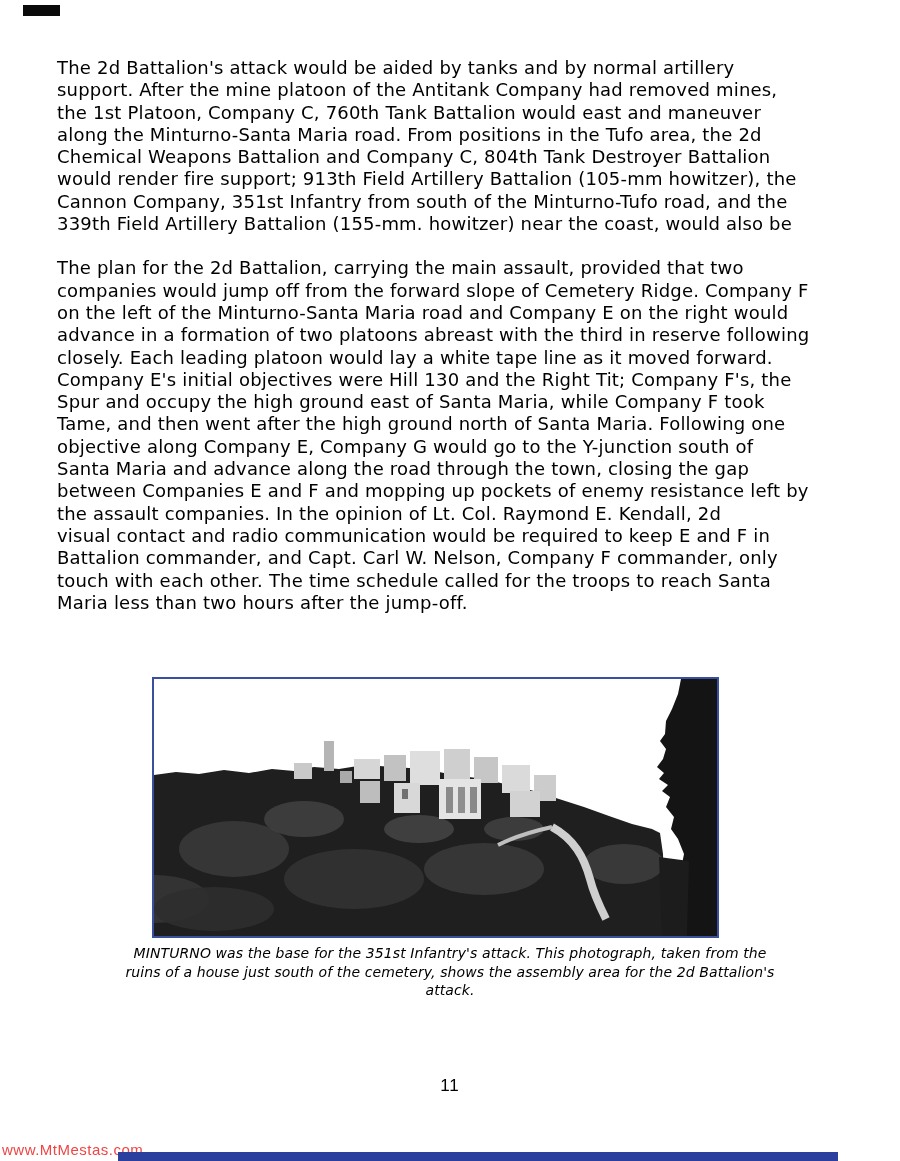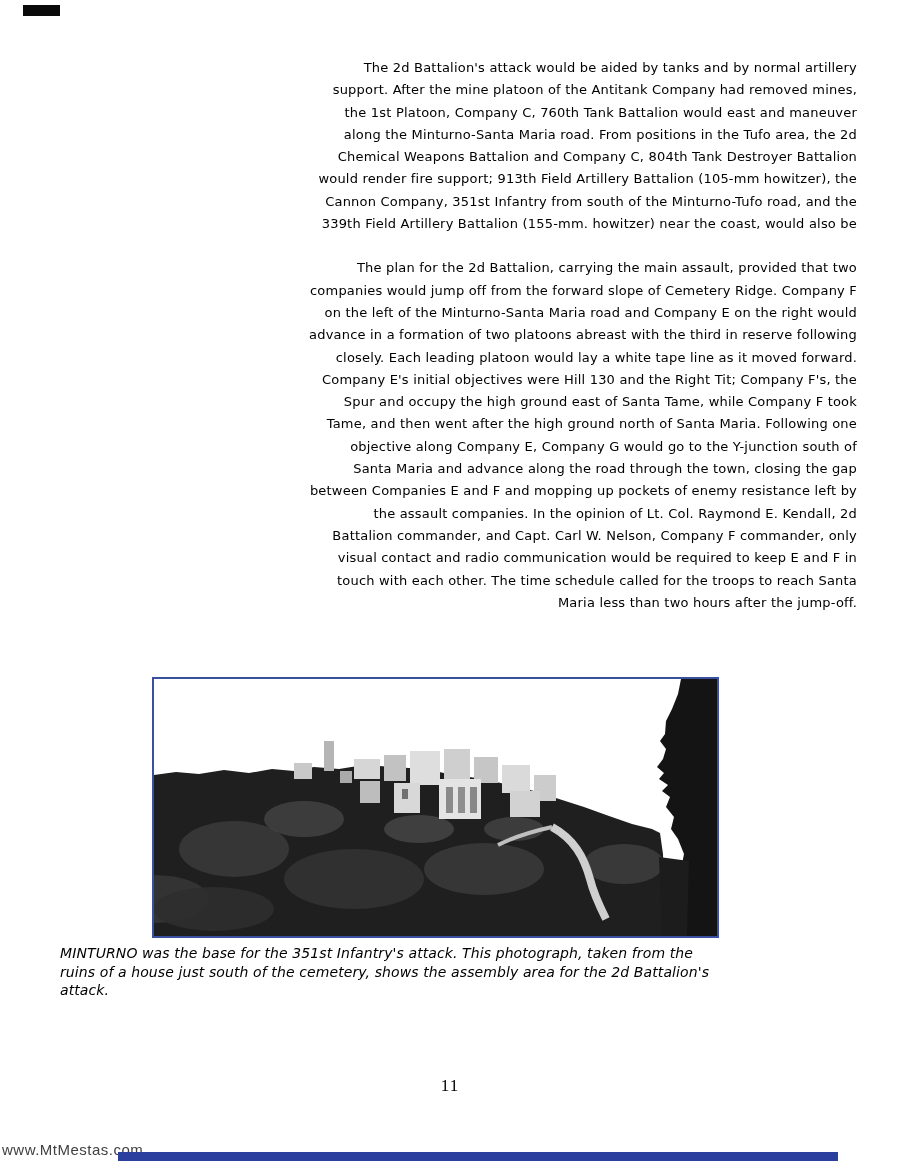--- a/index.html
+++ b/index.html
@@ -4,42 +4,42 @@
 <style>
   html,body{margin:0;padding:0;}
   body{
     width:900px;height:1161px;position:relative;background:#ffffff;
     font-family:"DejaVu Sans","Liberation Sans",sans-serif;color:#000000;
     overflow:hidden;
   }
   
   .top-bar{position:absolute;left:23px;top:5px;width:37px;height:11px;background:#0a0a0a;}
   
-  .text-block{position:absolute;left:57px;top:57px;width:800px;font-size:13px;line-height:22.3px;letter-spacing:0.2px;text-align:right;}
+  .text-block{position:absolute;left:57px;top:57px;width:800px;font-size:18px;line-height:22.3px;letter-spacing:0.2px;}
   .para{margin:0 0 22px 0;}
   .tline{white-space:nowrap;}
   
   .photo-frame{
     position:absolute;left:152px;top:677px;width:563px;height:257px;
     border:2px solid #3b4fa0;background:#ffffff;
   }
   .photo-frame svg{display:block;width:563px;height:257px;}
   
   .caption{
-    position:absolute;left:60px;top:944px;width:780px;text-align:left;
+    position:absolute;left:60px;top:944px;width:780px;text-align:center;
     font-style:italic;font-size:14px;line-height:18.5px;letter-spacing:0.1px;
   }
   
   .page-number{
     position:absolute;left:0;top:1076px;width:900px;text-align:center;
-    font-family:Liberation Serif, serif;font-size:17px;letter-spacing:1px;
+    font-family:Liberation Sans, sans-serif;font-size:17px;letter-spacing:1px;
   }
   
   .watermark{
-    position:absolute;left:2px;top:1141px;font-size:15px;color:#404040;
+    position:absolute;left:2px;top:1141px;font-size:15px;color:#ef4444;
     font-family:"Liberation Sans",sans-serif;letter-spacing:0.5px;
   }
   
   .footer-bar{position:absolute;left:118px;top:1152px;width:720px;height:9px;background:#2b3f9e;}
 </style>
 </head>
 <body>
 
 <div class="top-bar"></div>
 
@@ -54,28 +54,28 @@
     <div class="tline">Cannon Company, 351st Infantry from south of the Minturno-Tufo road, and the</div>
     <div class="tline">339th Field Artillery Battalion (155-mm. howitzer) near the coast, would also be</div>
   </div>
   <div class="para">
     <div class="tline">The plan for the 2d Battalion, carrying the main assault, provided that two</div>
     <div class="tline">companies would jump off from the forward slope of Cemetery Ridge. Company F</div>
     <div class="tline">on the left of the Minturno-Santa Maria road and Company E on the right would</div>
     <div class="tline">advance in a formation of two platoons abreast with the third in reserve following</div>
     <div class="tline">closely. Each leading platoon would lay a white tape line as it moved forward.</div>
     <div class="tline">Company E's initial objectives were Hill 130 and the Right Tit; Company F's, the</div>
-    <div class="tline">Spur and occupy the high ground east of Santa Tame, while Company F took</div>
+    <div class="tline">Spur and occupy the high ground east of Santa Maria, while Company F took</div>
     <div class="tline">Tame, and then went after the high ground north of Santa Maria. Following one</div>
     <div class="tline">objective along Company E, Company G would go to the Y-junction south of</div>
     <div class="tline">Santa Maria and advance along the road through the town, closing the gap</div>
     <div class="tline">between Companies E and F and mopping up pockets of enemy resistance left by</div>
     <div class="tline">the assault companies. In the opinion of Lt. Col. Raymond E. Kendall, 2d</div>
+    <div class="tline">visual contact and radio communication would be required to keep E and F in</div>
     <div class="tline">Battalion commander, and Capt. Carl W. Nelson, Company F commander, only</div>
-    <div class="tline">visual contact and radio communication would be required to keep E and F in</div>
     <div class="tline">touch with each other. The time schedule called for the troops to reach Santa</div>
     <div class="tline">Maria less than two hours after the jump-off.</div>
   </div>
 </div>
 
 <div class="photo-frame">
   <svg viewBox="0 0 563 257" preserveAspectRatio="none">
 
     <rect x="0" y="0" width="563" height="257" fill="#ffffff"></rect>
 

